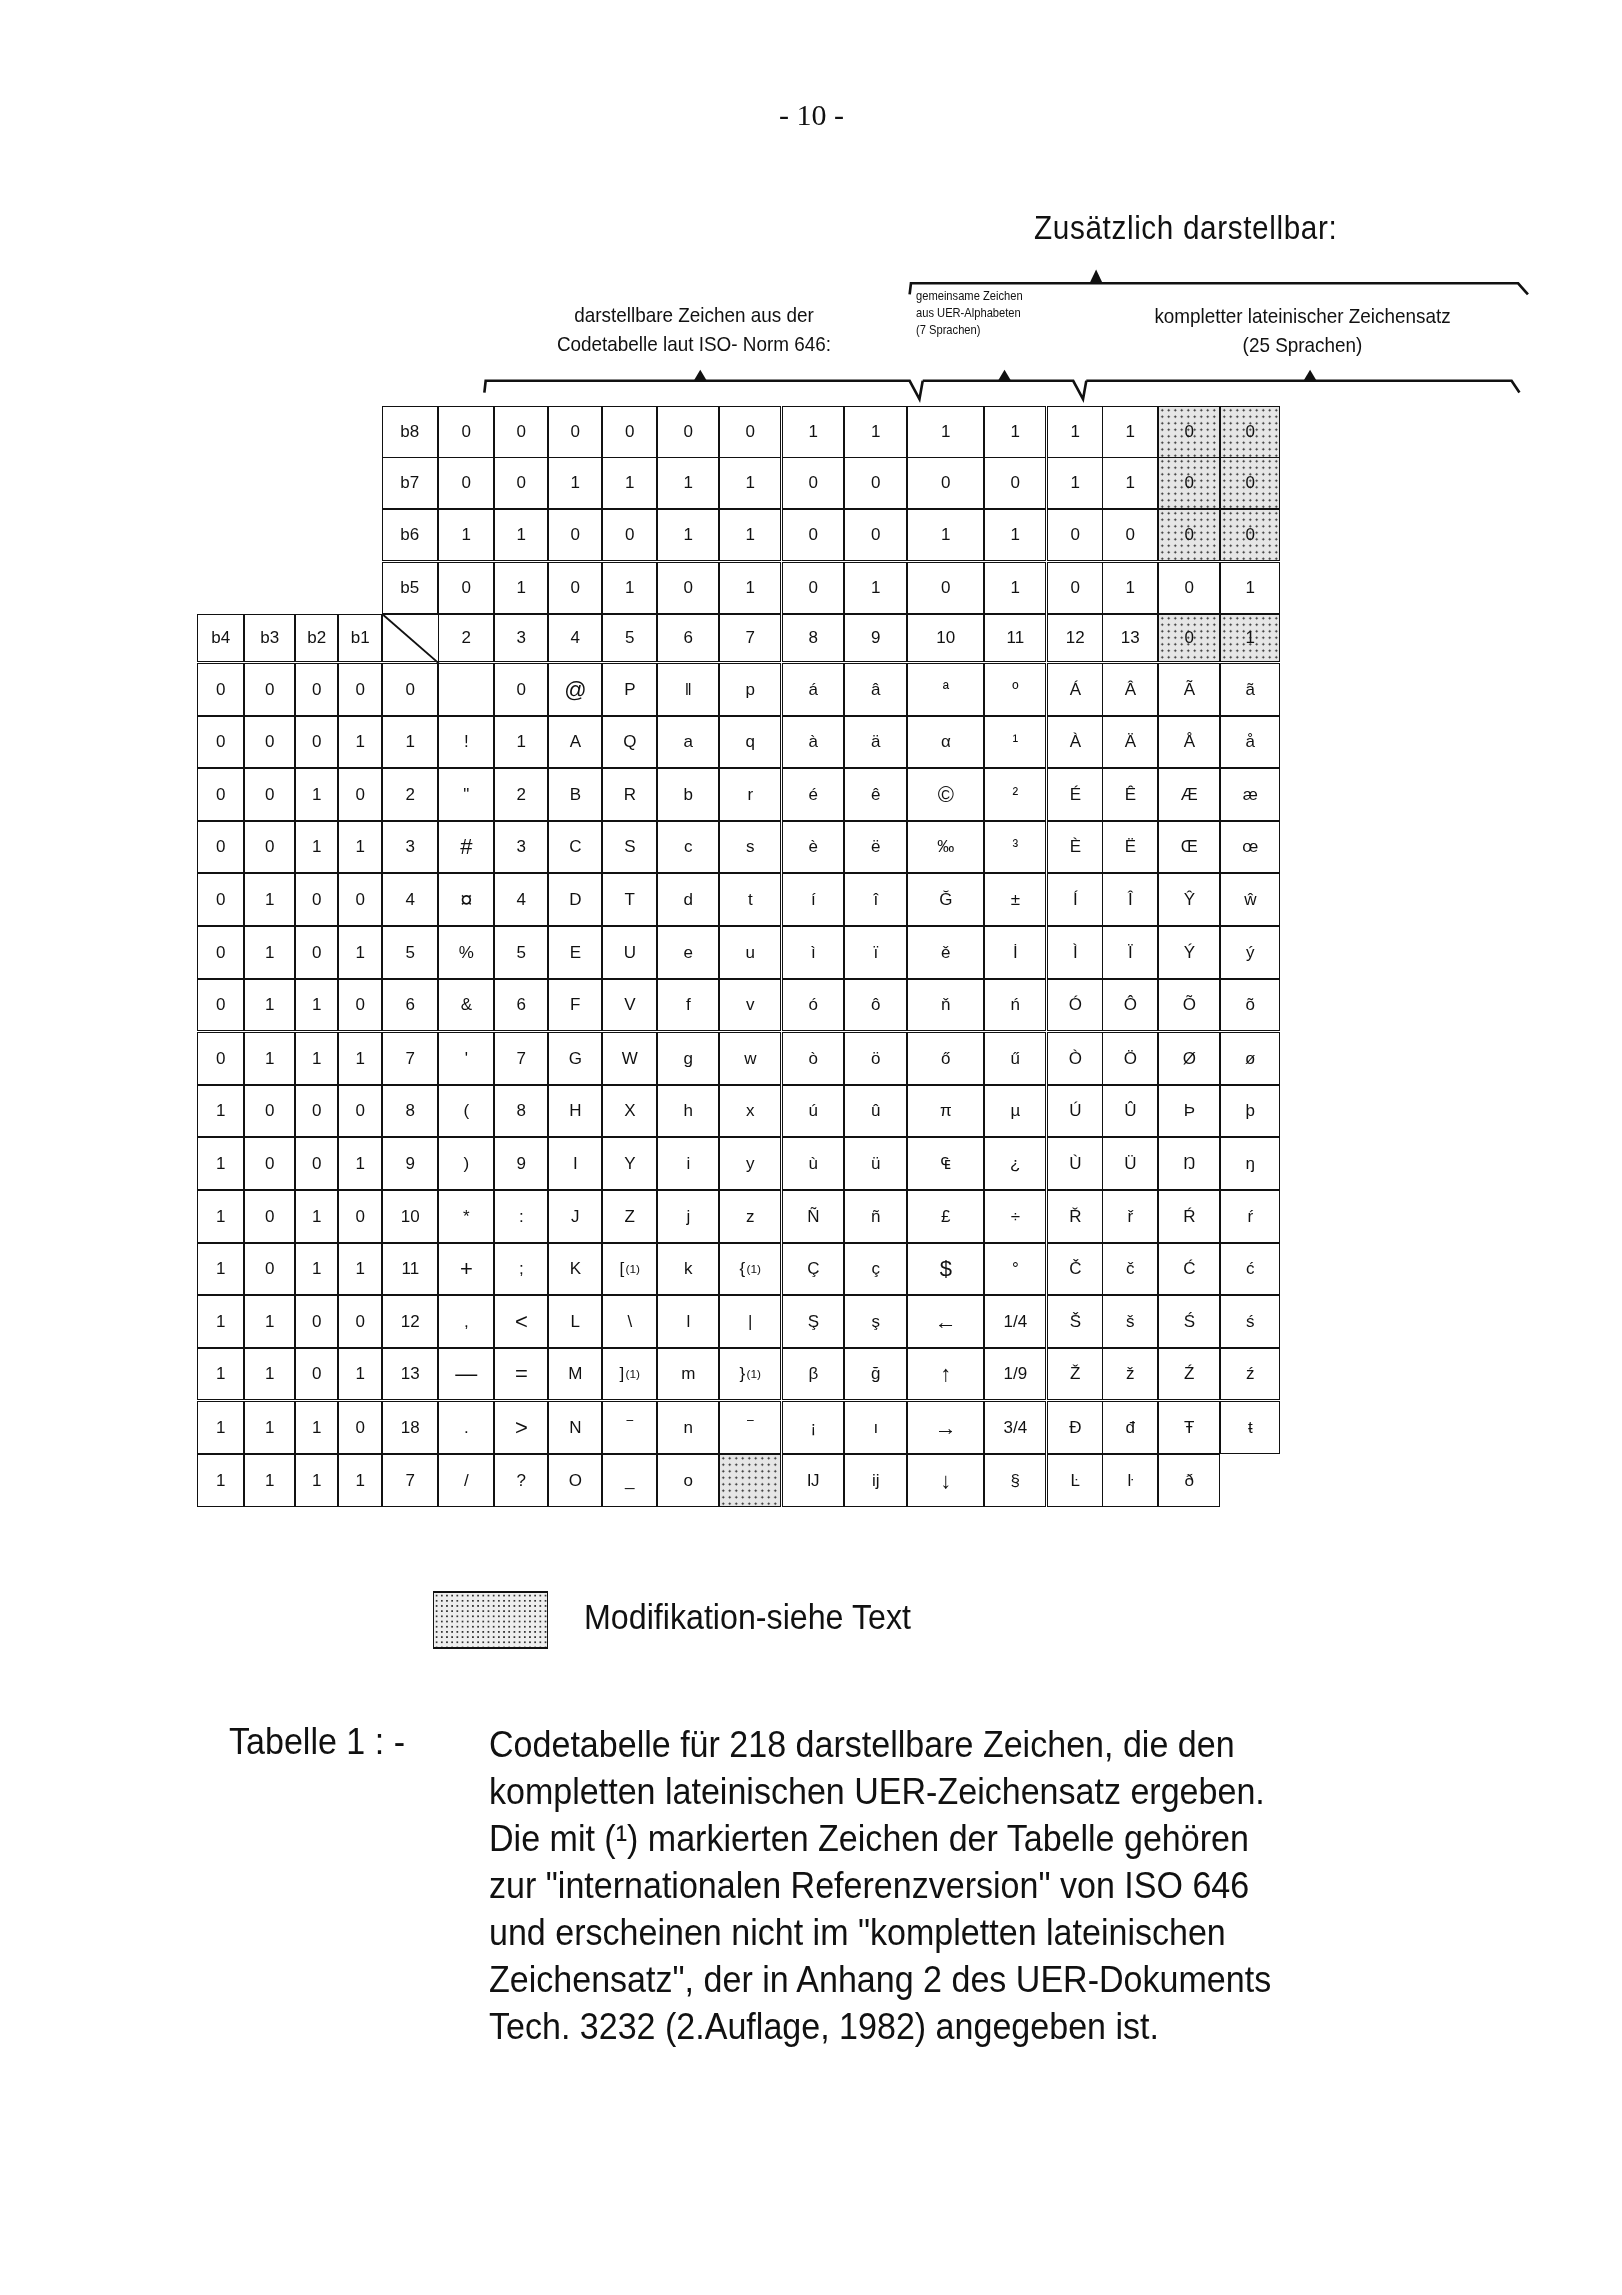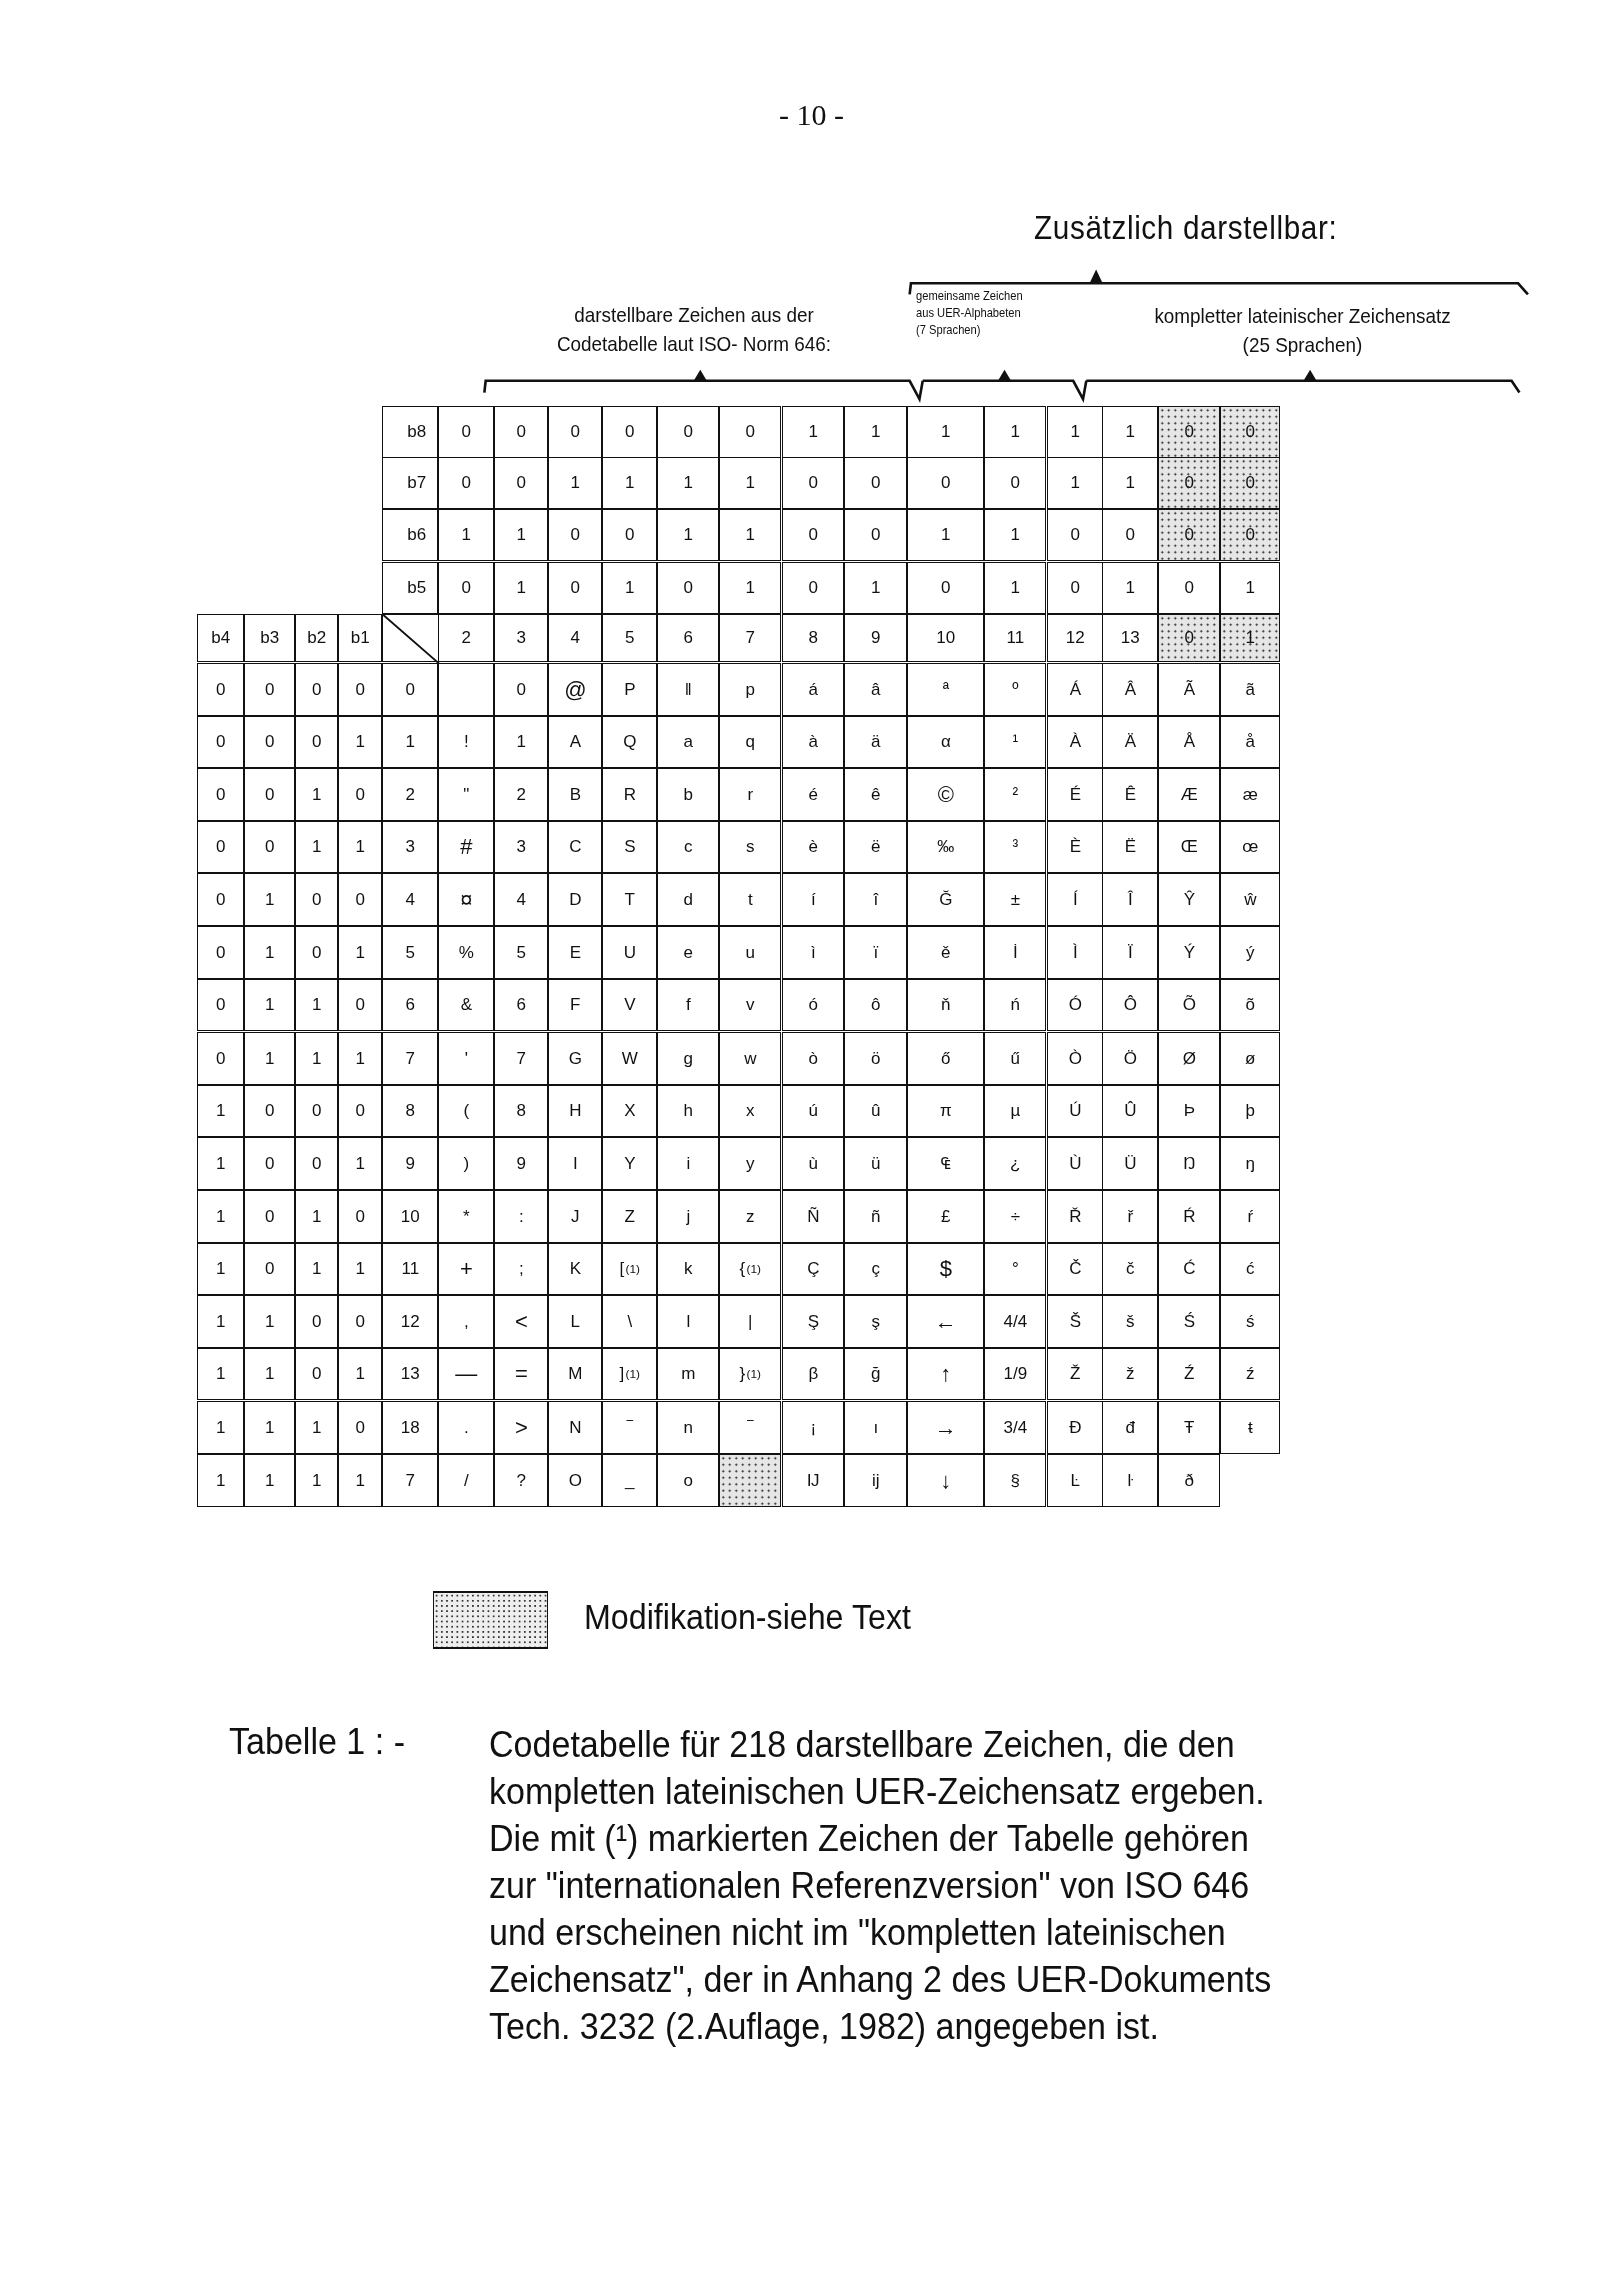--- a/index.html
+++ b/index.html
@@ -22,21 +22,21 @@
 
   
   .grid { position: absolute; left: 0; top: 0; }
   .cell {
     position: absolute; box-sizing: border-box;
     border: 1.3px solid #111; margin-left: -0.7px; margin-top: -0.7px;
     display: flex; align-items: center; justify-content: center;
     font-size: 17px; font-family: "Liberation Sans", "DejaVu Sans", sans-serif;
     background: #fff;
   }
-  .cell.bitlabel { justify-content: flex-start; padding-left: 24px; }
+  .cell.bitlabel { justify-content: flex-start; padding-left: 17px; }
   .cell.shaded {
     background-color: #e6e6e6;
     background-image: radial-gradient(#222 0.9px, transparent 1px);
     background-size: 6.5px 6.5px;
   }
   .cell .sup { font-size: 11.8px; vertical-align: super; margin-left: 1.3px; }
   .cell .big { font-size: 22px; }
 
   .diag { position: absolute; pointer-events: none; }
 
@@ -1052,21 +1052,21 @@
     <div class="cell" style="left: 783px; top: 1296px; width: 62px; height: 53px;">
       <span>Ş</span>
     </div>
     <div class="cell" style="left: 845px; top: 1296px; width: 63px; height: 53px;">
       <span>ş</span>
     </div>
     <div class="cell" style="left: 908px; top: 1296px; width: 77px; height: 53px;">
       <span class="big">←</span>
     </div>
     <div class="cell" style="left: 985px; top: 1296px; width: 62px; height: 53px;">
-      <span>4/4</span>
+      <span>1/4</span>
     </div>
     <div class="cell" style="left: 1048px; top: 1296px; width: 56px; height: 53px;">
       <span>Š</span>
     </div>
     <div class="cell" style="left: 1103px; top: 1296px; width: 56px; height: 53px;">
       <span>š</span>
     </div>
     <div class="cell" style="left: 1159px; top: 1296px; width: 62px; height: 53px;">
       <span>Ś</span>
     </div>

